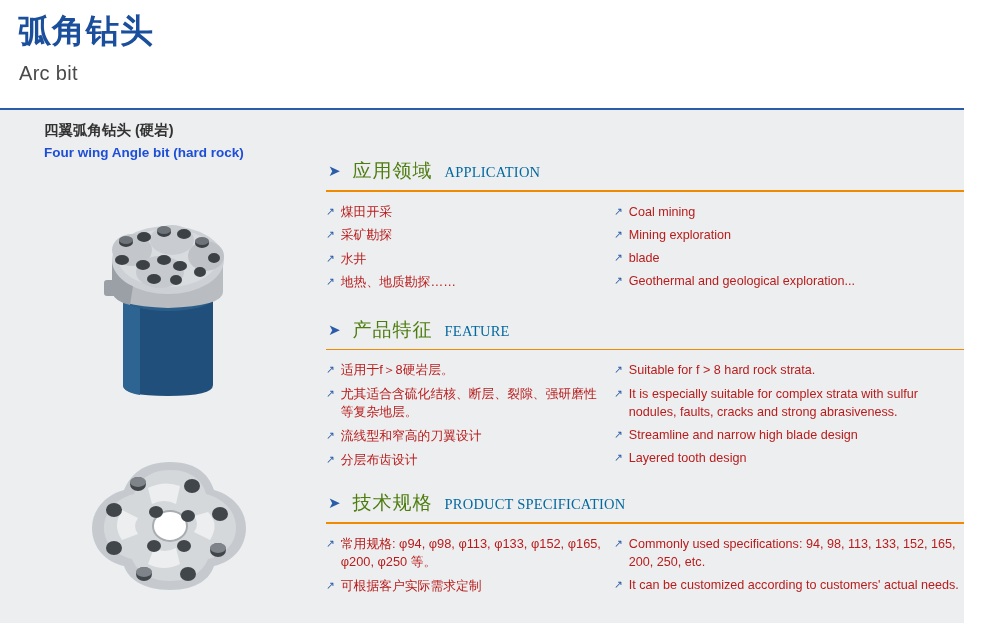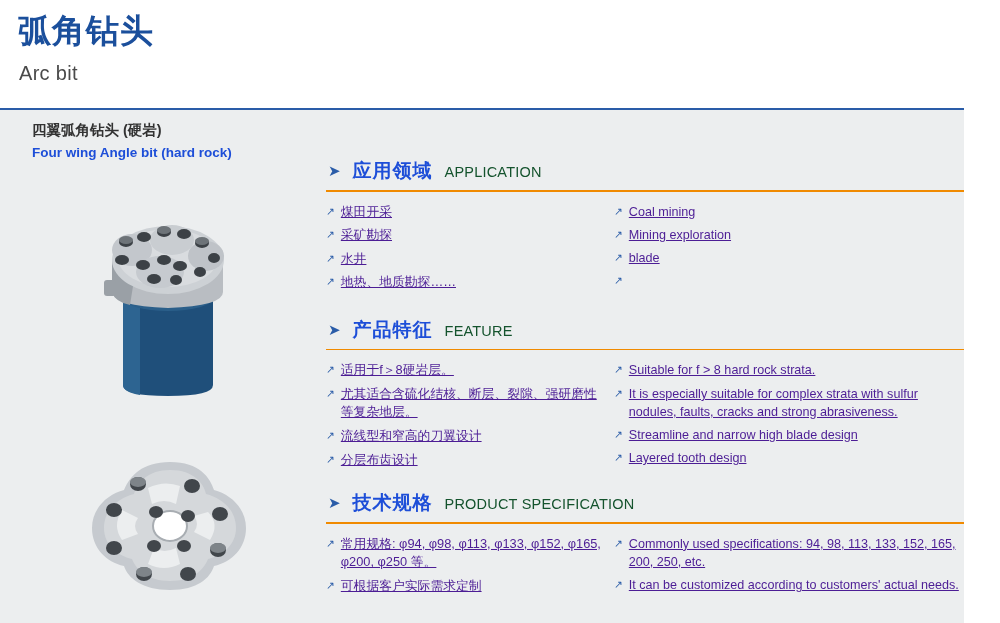--- a/index.html
+++ b/index.html
@@ -51,21 +51,21 @@
   .panel {
     position: absolute;
     left: 0; top: 110px;
     width: 1000px; height: 513px;
     background: #eceeef;
   }
 
   
   .left-col {
     position: absolute;
-    left: 32px; top: 10px;
+    left: 44px; top: 10px;
     width: 290px;
   }
   .prod-cn {
     font-size: 14.5px;
     font-weight: bold;
     color: #333333;
     line-height: 1.5;
   }
   .prod-en {
     font-size: 13.5px;
@@ -100,28 +100,29 @@
   }
   .sec-arrow {
     color: #2a5ca8;
     font-size: 15px;
     line-height: 1;
     position: relative;
     top: -1px;
   }
   .sec-cn {
     font-size: 19px;
-    font-weight: bold;
-    color: #1d4ed8;
+    font-weight: normal;
+    color: #4d7c0f;
     letter-spacing: 1px;
   }
   .sec-en {
     font-size: 14.5px;
-    color: #14532d;
+    color: #0369a1;
     letter-spacing: 0.2px;
+    font-family: Liberation Serif, serif;
   }
   .sec-rule {
     margin-top: 6px;
     width: 100%;
     height: 1.6px;
     background: #f08a00;
   }
   .sec-body {
     display: flex;
     margin-top: 11px;
@@ -138,23 +139,22 @@
     color: #2a5ca8;
     font-size: 10.5px;
     line-height: 1.45;
     margin-right: 6px;
     flex: 0 0 auto;
     position: relative;
     top: 1px;
   }
   .b-text {
     font-size: 12.6px;
-    color: #4c1d95;
+    color: #b91c1c;
     line-height: 1.45;
-    text-decoration: underline;
   }
   .b-text-cn { font-size: 12.8px; }
 
   .spacer-12 { height: 12px; }
   .spacer-16 { height: 16px; }
 </style>
 </head>
 <body>
 
 <div id="page">
@@ -290,20 +290,21 @@
             <div class="bullet">
               <span class="b-arrow">↗</span>
               <span class="b-text">Mining exploration</span>
             </div>
             <div class="bullet">
               <span class="b-arrow">↗</span>
               <span class="b-text">blade</span>
             </div>
             <div class="bullet">
               <span class="b-arrow">↗</span>
+              <span class="b-text">Geothermal and geological exploration...</span>
             </div>
           </div>
         </div>
       </div>
 
       <div class="spacer-16"></div>
 
       <div class="section">
         <div class="sec-head">
           <span class="sec-arrow">➤</span>

